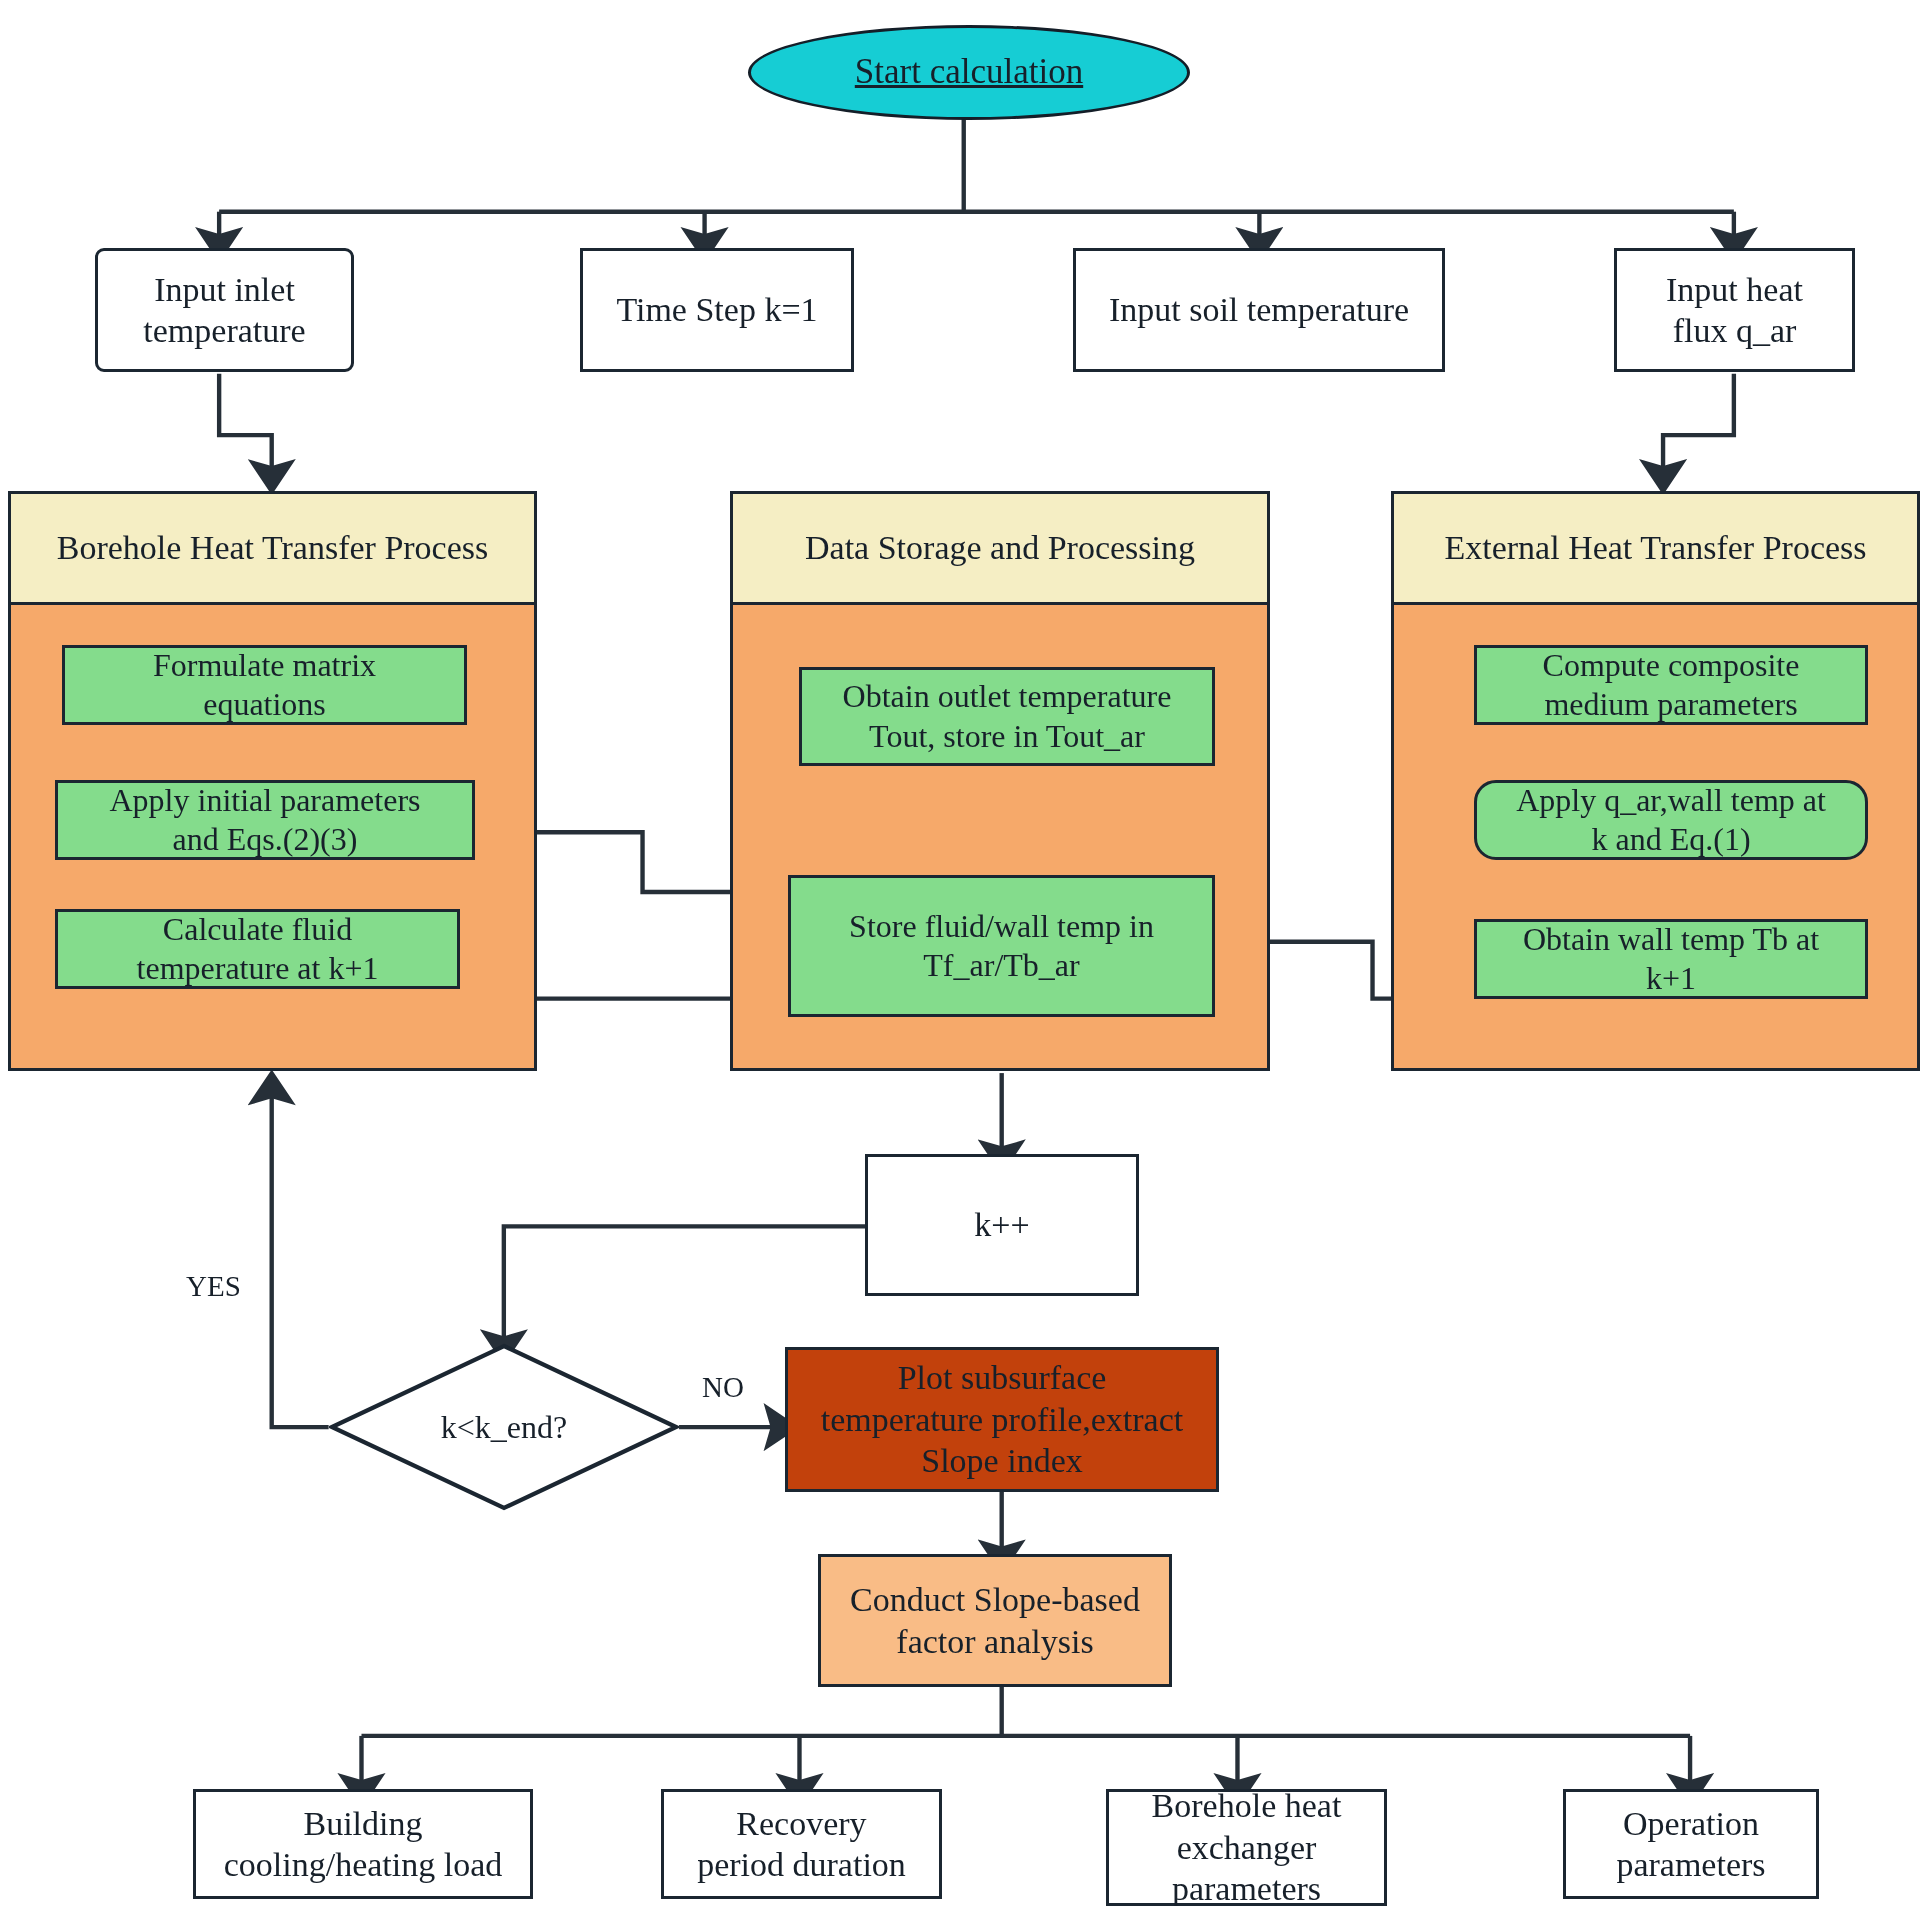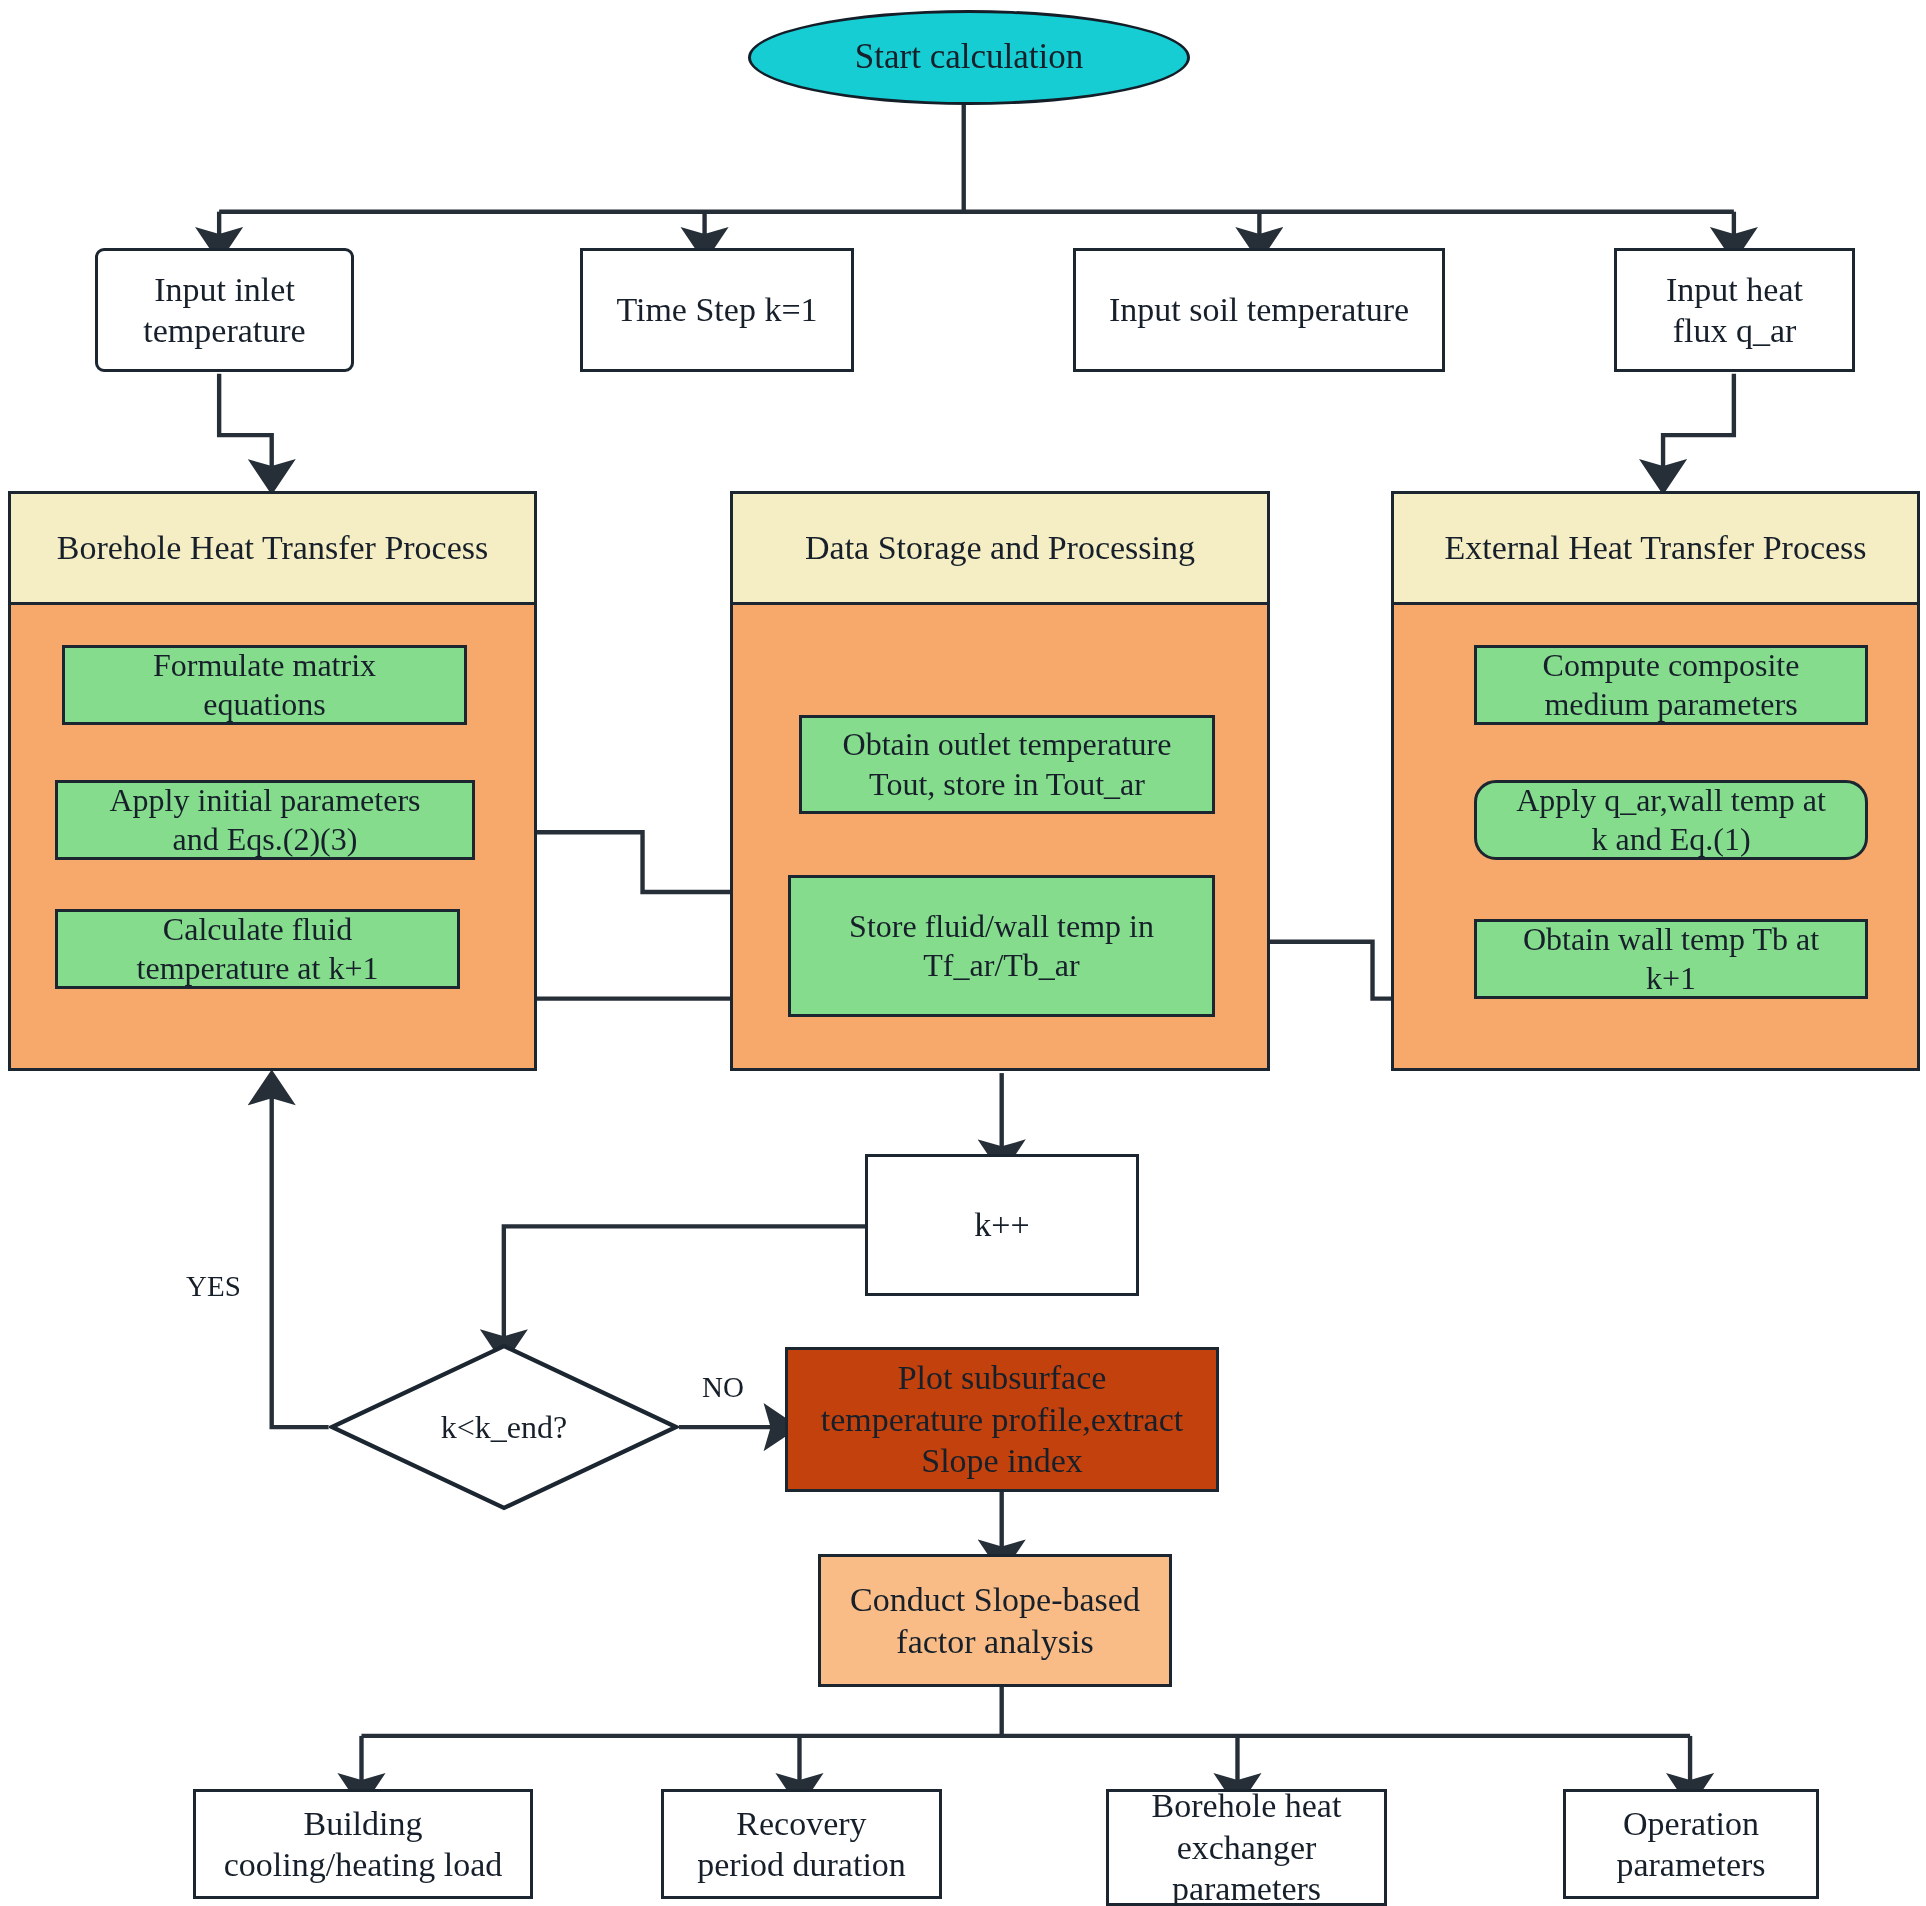--- a/index.html
+++ b/index.html
@@ -74,21 +74,21 @@
 
       <path d="M1372,2310 L1372,2378"></path>
       <path d="M495,2378 L2315,2378"></path>
       <path d="M495,2378 L495,2448" marker-end="url(#ar)"></path>
       <path d="M1095,2378 L1095,2448" marker-end="url(#ar)"></path>
       <path d="M1695,2378 L1695,2448" marker-end="url(#ar)"></path>
       <path d="M2315,2378 L2315,2448" marker-end="url(#ar)"></path>
     </g>
   </svg>
 
-  <div class="node ellipse fs48" style="left:748px;top:10px;width:442px;height:95px;">Start calculation</div>
+  <div class="node ellipse fs48" style="left:748px;top:25px;width:442px;height:95px;text-decoration:underline;">Start calculation</div>
 
   <div class="node rect fs46" style="left:95px;top:248px;width:259px;height:124px;white-space:pre-line;border-radius:9px;">Input inlet
 temperature</div>
   <div class="node rect fs46" style="left:580px;top:248px;width:274px;height:124px;white-space:pre-line;">Time Step k=1</div>
   <div class="node rect fs46" style="left:1073px;top:248px;width:372px;height:124px;white-space:pre-line;">Input soil temperature</div>
   <div class="node rect fs46" style="left:1614px;top:248px;width:241px;height:124px;white-space:pre-line;">Input heat
 flux q_ar</div>
 
   <div class="node panel" style="left:8px;top:491px;width:529px;height:580px;">
     <div class="panel-head fs46" style="height:108px;">Borehole Heat Transfer Process</div>
@@ -98,21 +98,21 @@
       <div class="node green fs44" style="left:44px;top:175px;width:420px;height:80px;white-space:pre-line;">Apply initial parameters
 and Eqs.(2)(3)</div>
       <div class="node green fs44" style="left:44px;top:304px;width:405px;height:80px;white-space:pre-line;">Calculate fluid
 temperature at k+1</div>
     </div>
   </div>
 
   <div class="node panel" style="left:730px;top:491px;width:540px;height:580px;">
     <div class="panel-head fs46" style="height:108px;">Data Storage and Processing</div>
     <div class="panel-body">
-      <div class="node green fs44" style="left:66px;top:62px;width:416px;height:99px;white-space:pre-line;margin-top:48px;">Obtain outlet temperature
+      <div class="node green fs44" style="left:66px;top:62px;width:416px;height:99px;white-space:pre-line;">Obtain outlet temperature
 Tout, store in Tout_ar</div>
       <div class="node green fs44" style="left:55px;top:270px;width:427px;height:142px;white-space:pre-line;">Store fluid/wall temp in
 Tf_ar/Tb_ar</div>
     </div>
   </div>
 
   <div class="node panel" style="left:1391px;top:491px;width:529px;height:580px;">
     <div class="panel-head fs46" style="height:108px;">External Heat Transfer Process</div>
     <div class="panel-body">
       <div class="node green fs44" style="left:80px;top:40px;width:394px;height:80px;white-space:pre-line;">Compute composite

